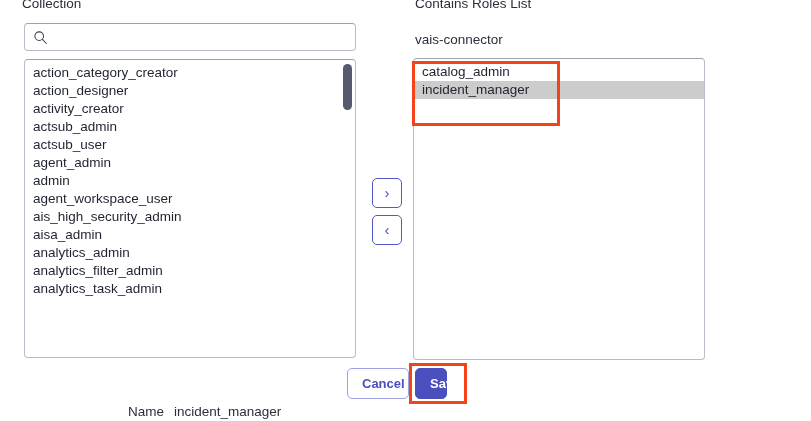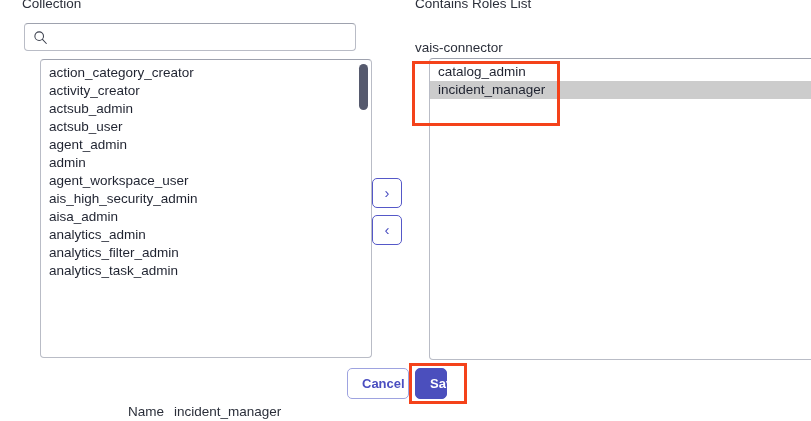--- a/index.html
+++ b/index.html
@@ -64,32 +64,31 @@
   }
 
   .listbox {
     position: absolute;
     box-sizing: border-box;
     border: 1px solid #b9bcc6;
     border-top-color: #9ea2ae;
     border-radius: 4px;
     background: #ffffff;
     overflow: hidden;
-    margin-left: 16px;
   }
   #left-list {
     left: 24px;
     top: 59px;
     width: 332px;
     height: 299px;
   }
   #right-list {
     left: 413px;
     top: 58px;
-    width: 392px;
+    width: 292px;
     height: 302px;
   }
 
   .list-inner {
     padding: 4px 0 0 0;
     position: relative;
   }
   .list-item {
     font-size: 13.5px;
     line-height: 18px;
@@ -195,20 +194,21 @@
   <svg class="mag" viewBox="0 0 16 16">
     <circle cx="6.6" cy="6.6" r="4.6" fill="none" stroke="#3a3f4c" stroke-width="1.1"></circle>
     <line x1="10.1" y1="10.1" x2="14.2" y2="14.4" stroke="#3a3f4c" stroke-width="1.1" stroke-linecap="round"></line>
   </svg>
   <input id="search-input" type="text" placeholder="" style="">
 </div>
 
 <div class="listbox" id="left-list">
   <div class="list-inner" id="left-list-inner">
       <div class="list-item">action_category_creator</div>
+      <div class="list-item">action_designer</div>
       <div class="list-item">activity_creator</div>
       <div class="list-item">actsub_admin</div>
       <div class="list-item">actsub_user</div>
       <div class="list-item">agent_admin</div>
       <div class="list-item">admin</div>
       <div class="list-item">agent_workspace_user</div>
       <div class="list-item">ais_high_security_admin</div>
       <div class="list-item">aisa_admin</div>
       <div class="list-item">analytics_admin</div>
       <div class="list-item">analytics_filter_admin</div>
@@ -217,21 +217,21 @@
   <div id="left-scroll-track">
     <div id="left-scroll-thumb"></div>
   </div>
 </div>
 
 <button class="xfer-btn" id="btn-move-right">›</button>
 <button class="xfer-btn" id="btn-move-left">‹</button>
 
 <div class="label" id="roles-label" style="left:415px; top:-4px;">Contains Roles List</div>
 
-<div class="label" id="roles-subtitle" style="left:415px; top:32px;margin-top:8px;">vais-connector</div>
+<div class="label" id="roles-subtitle" style="left:415px; top:32px;">vais-connector</div>
 
 <div class="listbox" id="right-list">
   <div class="list-inner" id="right-list-inner">
       <div class="list-item">catalog_admin</div>
       <div class="list-item selected">incident_manager</div>
     </div>
 </div>
 
 <button class="action-btn" id="cancel-button">Cancel</button>
 <button class="action-btn" id="save-button">Save</button>

